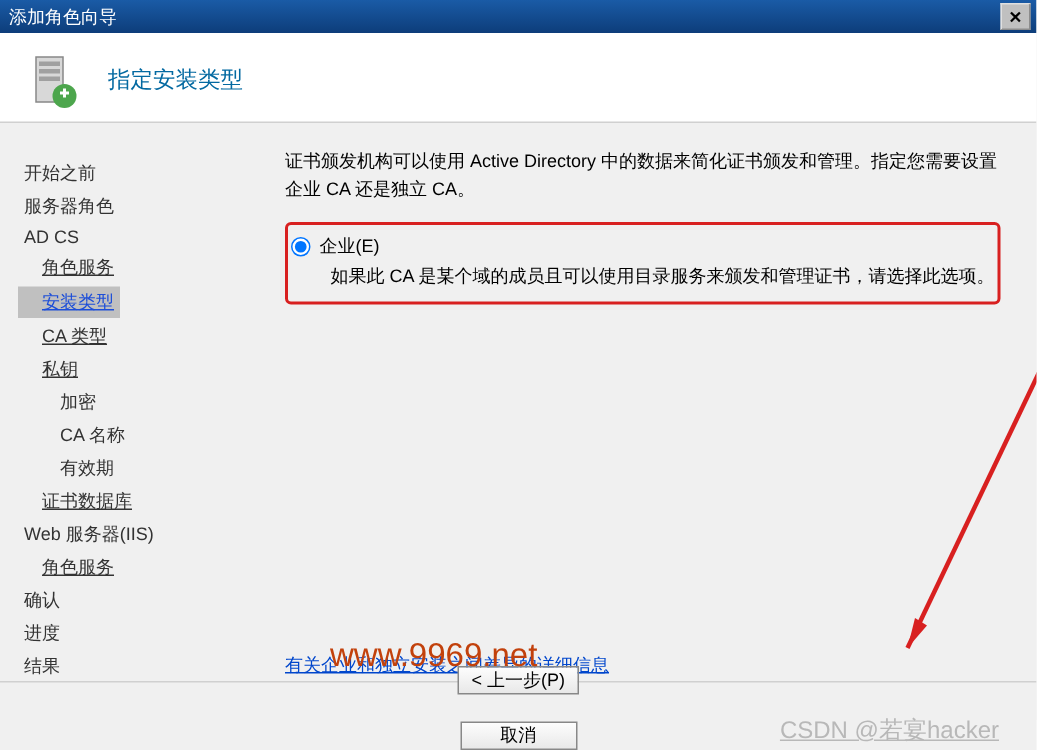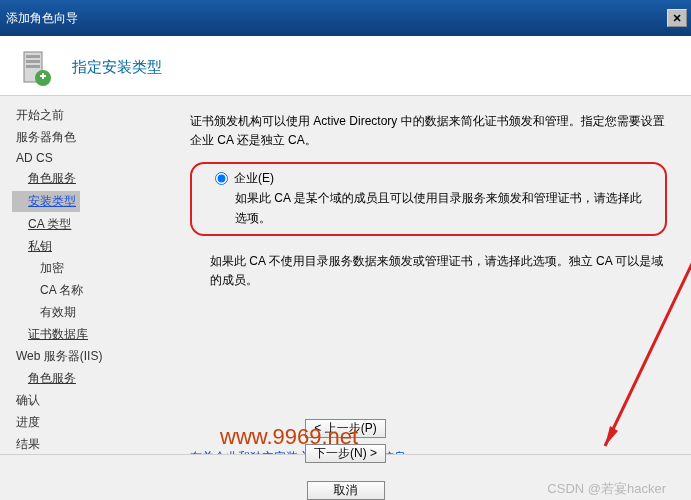--- a/index.html
+++ b/index.html
@@ -1,40 +1,40 @@
 <!DOCTYPE html>
 <html><head>
   <meta charset="utf-8">
   <style>
     * { box-sizing: border-box; font-family: "Microsoft YaHei", "SimSun", Tahoma, sans-serif; font-size: 12px; }
     body { margin: 0; padding: 0; background: #fff; width: 691px; height: 500px; overflow: hidden; position: relative; }
-    .titlebar { background: linear-gradient(to bottom, #1a5ba6, #0d3d7a); color: #fff; height: 36px; display: flex; align-items: center; padding: 0 4px; }
+    .titlebar { background: linear-gradient(to bottom, #1a5ba6, #0d3d7a); color: #fff; height: 22px; display: flex; align-items: center; padding: 0 4px; }
     .titlebar-text { flex: 1; font-size: 12px; padding-left: 2px; }
     .titlebar-close { width: 20px; height: 18px; background: #c0c0c0; border: 1px outset #e0e0e0; display: flex; align-items: center; justify-content: center; color: #000; font-weight: bold; font-size: 11px; cursor: default; }
     .header-section { background: #fff; padding: 12px 16px 8px 16px; display: flex; align-items: center; border-bottom: 1px solid #d0d0d0; height: 60px; }
     .header-icon { width: 40px; height: 40px; margin-right: 16px; position: relative; }
     .header-icon svg { width: 40px; height: 40px; }
     .header-title { font-size: 15px; color: #0369a1; font-weight: normal; }
     .main { display: flex; height: 398px; background: #f0f0f0; }
-    .sidebar { width: 170px; background: #f0f0f0; padding: 8px 0 10px 12px; border-right: none; }
+    .sidebar { width: 170px; background: #f0f0f0; padding: 22px 0 10px 12px; border-right: none; }
     .sidebar-item { color: #333; padding: 2px 4px; margin: 1px 0; cursor: default; font-size: 12px; }
     .sidebar-item.indent1 { padding-left: 16px; text-decoration: underline; }
     .sidebar-item.indent2 { padding-left: 28px; }
     .sidebar-item.selected { background: #c0c0c0; color: #1d4ed8; padding-left: 16px; display: inline-block; min-width: 60px; }
     .content { flex: 1; background: #f0f0f0; padding: 16px 24px 12px 20px; position: relative; display: flex; flex-direction: column; }
     .intro-text { color: #000; line-height: 1.6; margin-bottom: 12px; }
     .option-group { margin: 6px 0 12px 0; }
     .option-row { display: flex; align-items: flex-start; margin-bottom: 2px; }
     .radio { margin: 2px 6px 0 0; }
     .option-title { color: #000; }
-    .option-desc { margin-left: 20px; color: #000; line-height: 1.6; margin-top: 2px; }
-    .highlight-box { border: 2px solid #d82020; padding: 6px 23px; border-radius: 14px; margin-bottom: 8px; }
+    .option-desc { margin-left: 20px; color: #000; line-height: 1.6; margin-top: 2px; text-align: right; }
+    .highlight-box { border: 2px solid #d82020; padding: 6px 2px; border-radius: 4px; margin-bottom: 8px; }
     .link-text { color: #0046cc; text-decoration: underline; cursor: pointer; position: absolute; bottom: 28px; left: 20px; margin-top: 20px; }
     .watermark { position: absolute; left: 220px; bottom: 50px; color: #c2410c; font-size: 22px; font-family: Arial, sans-serif; font-weight: normal; z-index: 3; pointer-events: none; }
-    .footer-watermark { position: absolute; right: 25px; bottom: 2px; color: #b8b8b8; font-size: 13px; z-index: 4; pointer-events: none; }
+    .footer-watermark { position: absolute; right: 25px; bottom: 2px; color: #b8b8b8; font-size: 16px; z-index: 4; pointer-events: none; text-decoration: underline; }
     .button-row { position: absolute; bottom: 0; left: 0; right: 0; height: 46px; background: #f0f0f0; border-top: 1px solid #d0d0d0; display: flex; align-items: center; justify-content: flex-end; padding: 0 20px; gap: 6px; flex-direction: column; }
     .btn { min-width: 78px; height: 23px; background: linear-gradient(to bottom, #fdfdfd, #e8e8e8); border: 1px solid #888; font-size: 12px; cursor: default; padding: 0 8px; }
     .btn:disabled { color: #9a9a9a; border-color: #bbb; }
     .btn-spacer { width: 10px; }
     .arrow-svg { position: absolute; pointer-events: none; z-index: 2; }
   </style>
 </head>
 <body>
 
 <div class="titlebar">
@@ -66,34 +66,32 @@
       <div class="option-group" style="margin:0;">
         <div class="option-row">
           <input type="radio" class="radio" checked="" style="">
           <span class="option-title">企业(E)</span>
         </div>
         <div class="option-desc">如果此 CA 是某个域的成员且可以使用目录服务来颁发和管理证书，请选择此选项。</div>
       </div>
     </div>
 
     <div class="option-group">
-      <div class="option-desc">如果此 CA 不使用目录服务数据来颁发或管理证书，请选择此选项。独立 CA 可以是域的成员。</div>
     </div>
 
     <a class="link-text">有关企业和独立安装之间差异的详细信息</a>
 
     <svg class="arrow-svg" width="300" height="260" style="left:270px; top:120px;">
       <line x1="270" y1="10" x2="165" y2="230" stroke="#d82020" stroke-width="3"></line>
       <polygon points="165,230 178,215 170,210" fill="#d82020"></polygon>
     </svg>
   </div>
 </div>
 
 <div class="button-row">
   <button class="btn">&lt; 上一步(P)</button>
-  <button class="btn">下一步(N) &gt;</button>
   <div class="btn-spacer"></div>
   <div class="btn-spacer"></div>
   <button class="btn">取消</button>
 </div>
 
 <div class="watermark">www.9969.net</div>
 <div class="footer-watermark">CSDN @若宴hacker</div>
 
 </body></html>

